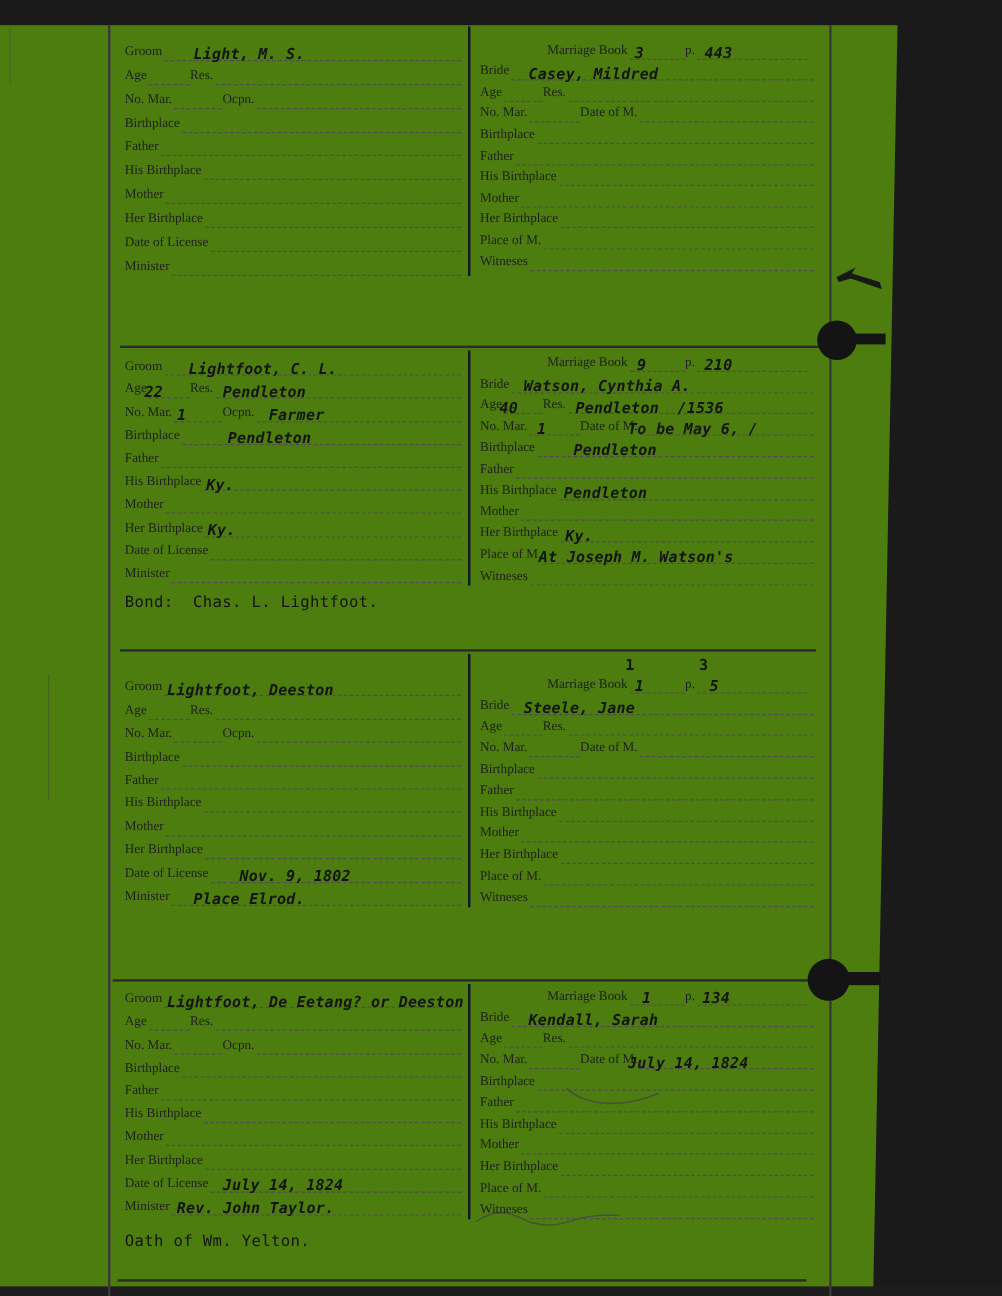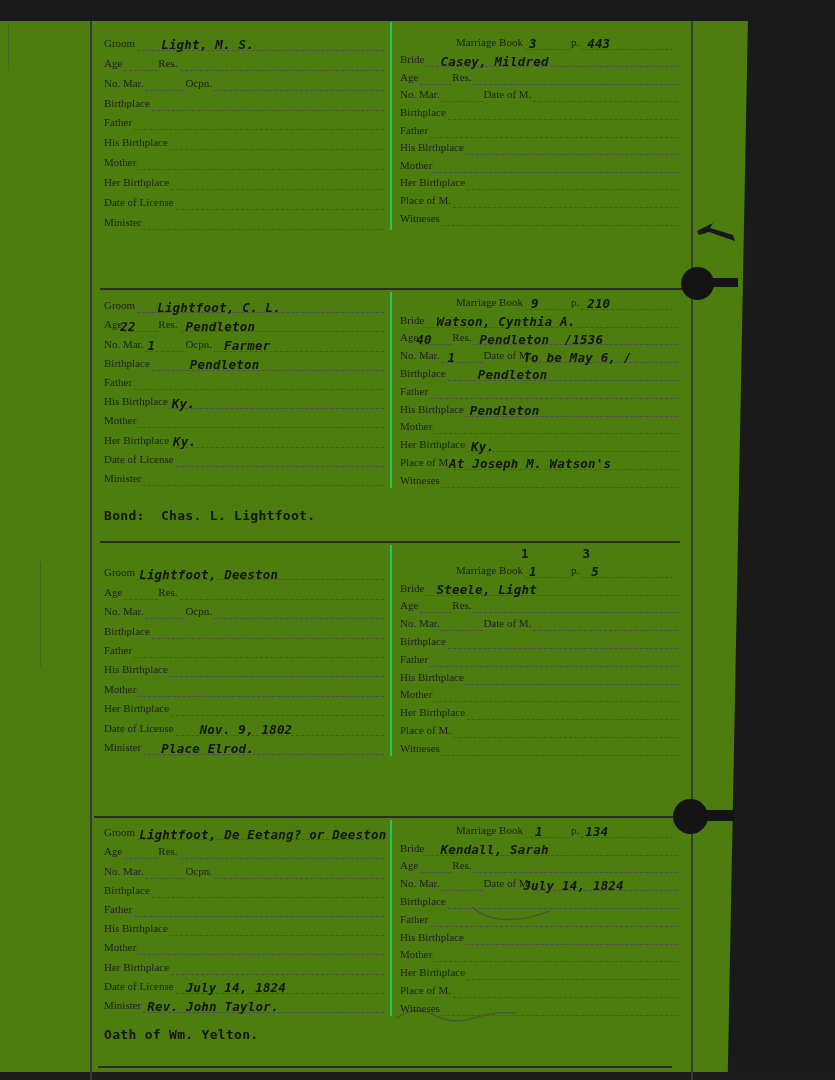--- a/index.html
+++ b/index.html
@@ -30,42 +30,42 @@
   .edgemark{position:absolute;left:8px;top:24px;width:1px;height:46px;background:rgba(70,70,70,.4);}
   .squiggle{position:absolute;}
   
   .card{position:absolute;left:92px;width:600px;}
   .c1{top:22px;height:263px;--lh:19.9px;--rh:17.6px}
   .c2{top:292px;height:246px;--lh:19.2px;--rh:17.8px}
   .c3{top:545px;height:268px;--lh:19.4px;--rh:17.8px}
   .c4{top:820px;height:244px;--lh:19.2px;--rh:17.8px}
   .cols{display:flex;align-items:stretch;}
   .col-l{width:298px;padding:0 6px 0 12px;box-sizing:border-box;}
-  .col-r{flex:1;border-left:2px solid #22c55e;padding:0 14px 0 8px;box-sizing:border-box;}
+  .col-r{flex:1;border-left:2px solid #0f172a;padding:0 14px 0 8px;box-sizing:border-box;}
   .c1 .col-l{padding-top:9px}.c1 .col-r{padding-top:10px}
   .c2 .col-l{padding-top:2px}.c2 .col-r{padding-top:0}
   .c3 .col-l{padding-top:16px}.c3 .col-r{padding-top:2px}
   .c4 .col-l{padding-top:1px}.c4 .col-r{padding-top:0}
   .row{display:flex;align-items:flex-end;}
   .col-l .row{height:var(--lh)}
   .col-r .row{height:var(--rh)}
   .lbl{font-size:11px;color:#1f1f1f;white-space:nowrap;line-height:1;padding:0 2px 2px 0;}
   .fill{flex:1;position:relative;align-self:flex-end;height:13px;border-bottom:1px dashed #4f4f4f;}
   .fw32{flex:0 0 32px}.fw34{flex:0 0 34px}.fw40{flex:0 0 40px}.fw42{flex:0 0 42px}
   .fw46{flex:0 0 46px}.fw92{flex:0 0 92px}
   .sp56{flex:0 0 56px}.tail{flex:1}
   .val{position:absolute;left:10px;bottom:-2px;font-family:"DejaVu Sans Mono",monospace;
        font-weight:700;font-size:12.5px;letter-spacing:.2px;color:#141414;white-space:pre;line-height:1;}.v2{left:2px}.v4{left:4px}.v6{left:6px}.v8{left:24px}.v10{left:10px}
   .v14{left:14px}.v18{left:18px}.v20{left:20px}.v24{left:24px}.v30{left:30px}.v38{left:38px}
   .vneg{left:-10px}.vneg4{left:-4px}
   .sup-row{height:13px;display:flex;align-items:flex-end;}
   .supv{font-family:"DejaVu Sans Mono",monospace;font-weight:700;font-size:12.5px;color:#141414;line-height:1;}
   .sup1{margin-left:121px}.sup2{margin-left:54px}
-  .note{font-family:"DejaVu Sans Mono",monospace;font-weight:700;font-size:13px;color:#141414;
-        white-space:pre;margin:20px 0 0 12px;letter-spacing:.3px;}
+  .note{font-family:"DejaVu Sans Mono",monospace;font-weight:400;font-size:13px;color:#141414;
+        white-space:pre;margin:7px 0 0 12px;letter-spacing:.3px;}
   .note-c4{margin-top:11px}
 </style>
 </head>
 <body>
 
 <div class="screen">
 
   <div class="strip-top"></div>
   <div class="black-right"></div>
   <div class="strip-bottom"></div>
@@ -415,21 +415,21 @@
             </span>
           <span class="lbl">p.</span>
           <span class="fill fw92">
               <i class="val v10">5</i>
             </span>
           <span class="tail"></span>
         </div>
         <div class="row">
           <span class="lbl">Bride</span>
           <span class="fill">
-              <i class="val v10">Steele, Light</i>
+              <i class="val v10">Steele, Jane</i>
             </span>
         </div>
         <div class="row">
           <span class="lbl">Age</span>
           <span class="fill fw32"></span>
           <span class="lbl">Res.</span>
           <span class="fill"></span>
         </div>
         <div class="row">
           <span class="lbl">No. Mar.</span>

